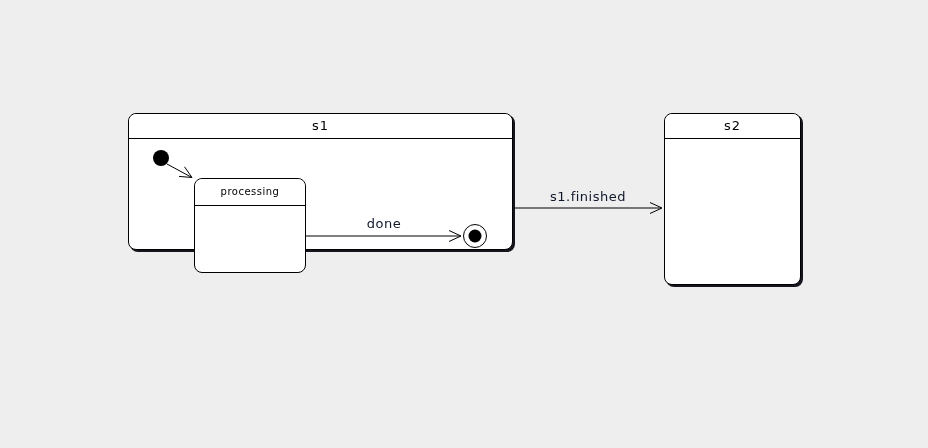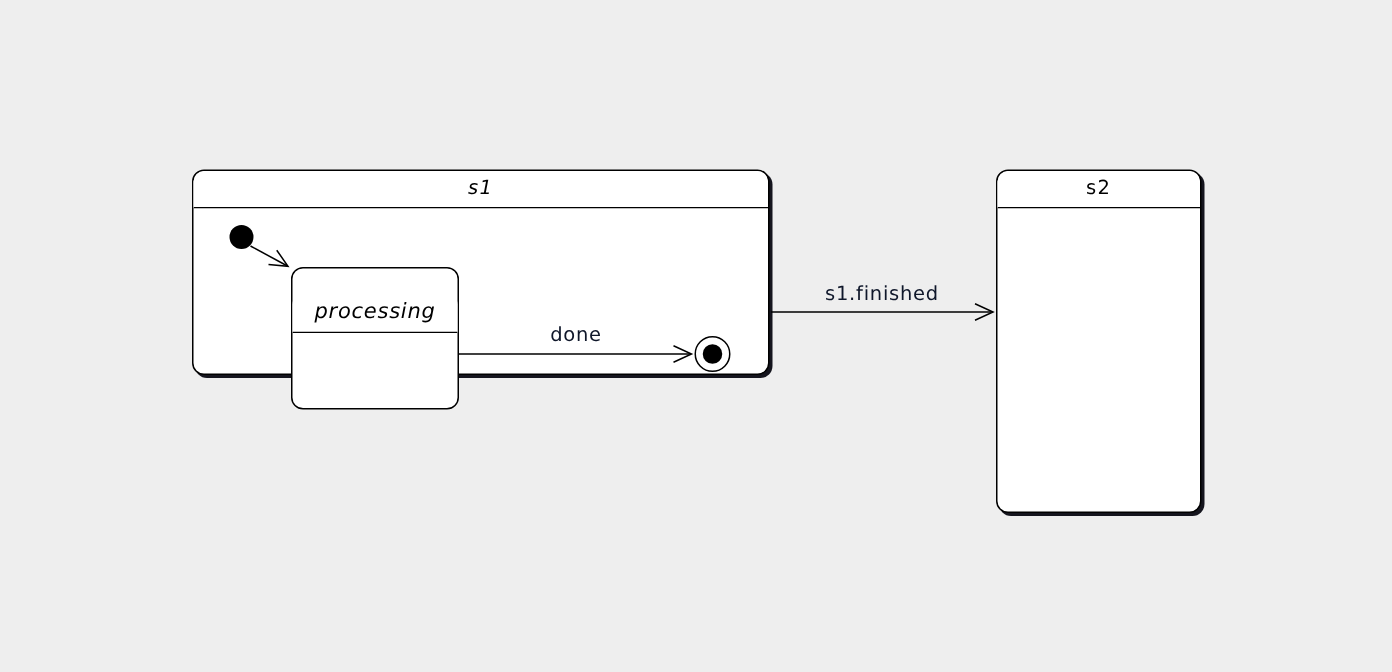--- a/index.html
+++ b/index.html
@@ -17,22 +17,22 @@
   }
   
   .state {
     position: absolute;
     background: #ffffff;
     border: 1px solid #000000;
     border-radius: 8px;
     box-shadow: 2px 2px 0 0 #15151e;
     box-sizing: border-box;
   }
-  .state-s1   { left: 128px; top: 113px; width: 385px; height: 137px; font-style: italic; }
-  .state-s2   { left: 664px; top: 113px; width: 137px; height: 229px; }
+  .state-s1   { left: 128px; top: 113px; width: 385px; height: 137px; }
+  .state-s2   { left: 664px; top: 113px; width: 137px; height: 172px; }
   
   .state-sub {
     position: absolute;
     background: #ffffff;
     border: 1px solid #000000;
     border-radius: 8px;
     box-sizing: border-box;
   }
   .state-processing { left: 65px; top: 64px; width: 112px; height: 95px; }
   .state-title {
@@ -43,23 +43,22 @@
     font-size: 13px;
     letter-spacing: 1px;
     color: #000000;
     border-top-left-radius: 8px;
     border-top-right-radius: 8px;
     background: #ffffff;
   }
   .state-sub .state-title {
     height: 26px;
     line-height: 26px;
-    font-size: 14px;
+    font-size: 10px;
     letter-spacing: 0.5px;
-    margin-top: 16px;
   }
   .state-body {
     background: #ffffff;
     border-bottom-left-radius: 8px;
     border-bottom-right-radius: 8px;
   }
   .arrows {
     position: absolute;
     left: 0;
     top: 0;

